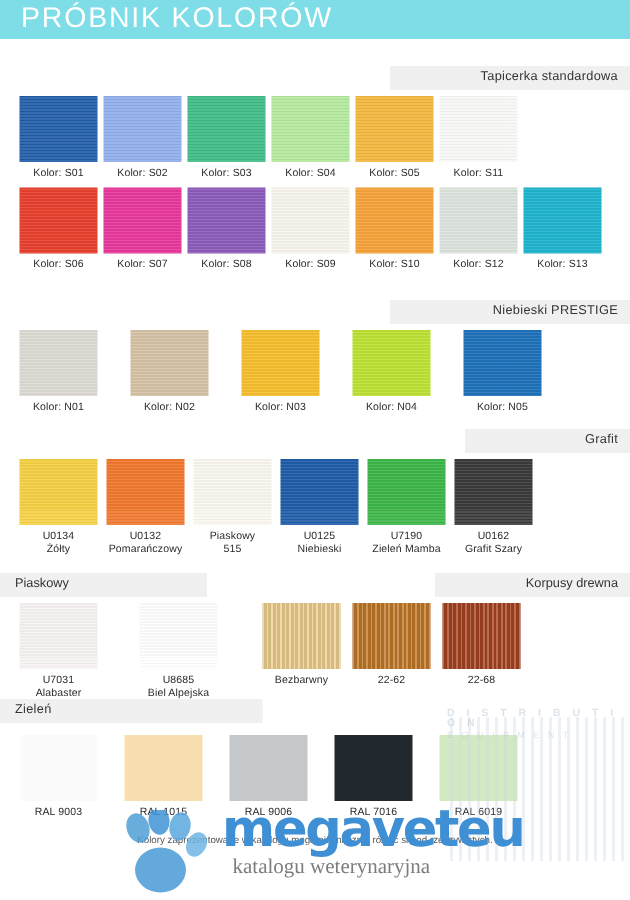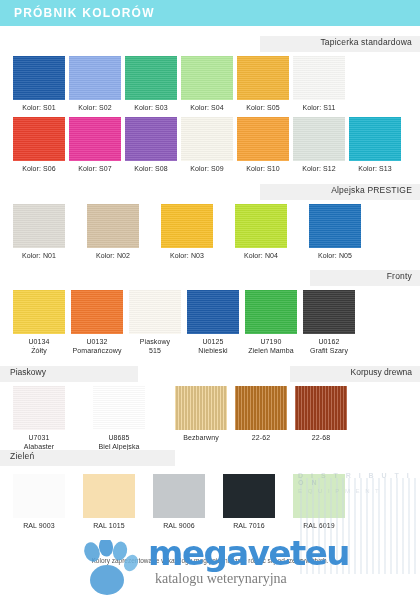--- a/index.html
+++ b/index.html
@@ -17,30 +17,30 @@
   .header {
     height: 26px;
     background: #7fdde8;
     display: flex;
     align-items: center;
     padding-left: 14px;
     position: relative;
   }
   .header-title {
     color: #ffffff;
-    font-size: 12px;
+    font-size: 19px;
     letter-spacing: 1.2px;
-    font-weight: 700;
+    font-weight: 400;
   }
 
   
   .section-bar {
     height: 16px;
     position: relative;
-    margin-top: 10px;
+    margin-top: 18px;
   }
   .section-bar .band {
     position: absolute;
     top: 0;
     height: 16px;
     background: #f0f0f0;
   }
   .section-bar .label {
     position: absolute;
     top: 1px;
@@ -256,21 +256,21 @@
     <div class="caption">Kolor: S12</div>
   </div>
   <div class="swatch">
     <div class="chip" style="background-color:#1fb4cd"></div>
     <div class="caption">Kolor: S13</div>
   </div>
 </div>
 
 <div class="section-bar right">
   <div class="band"></div>
-  <div class="label">Alpejska PRESTIGE</div>
+  <div class="label">Niebieski PRESTIGE</div>
 </div>
 
 <div class="swatch-row" style="gap:22px">
   <div class="swatch">
     <div class="chip" style="background-color:#dedbd4"></div>
     <div class="caption">Kolor: N01</div>
   </div>
   <div class="swatch">
     <div class="chip" style="background-color:#d6c3a6"></div>
     <div class="caption">Kolor: N02</div>
@@ -284,21 +284,21 @@
     <div class="caption">Kolor: N04</div>
   </div>
   <div class="swatch">
     <div class="chip" style="background-color:#1f72bb"></div>
     <div class="caption">Kolor: N05</div>
   </div>
 </div>
 
 <div class="section-bar right" style="margin-top:10px">
   <div class="band" style="width:110px"></div>
-  <div class="label">Fronty</div>
+  <div class="label">Grafit</div>
 </div>
 
 <div class="swatch-row" style="gap:6px">
   <div class="swatch">
     <div class="chip" style="background-color:#f5d145"></div>
     <div class="caption">U0134
 Żółty</div>
   </div>
   <div class="swatch">
     <div class="chip" style="background-color:#f0782f"></div>

